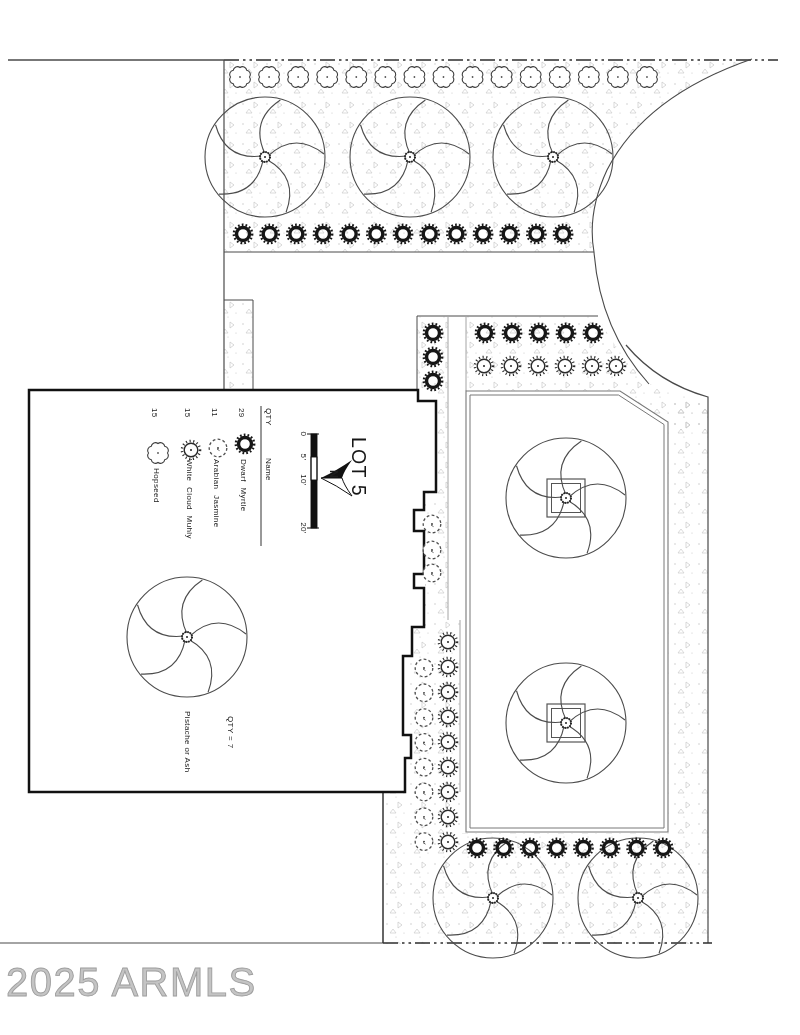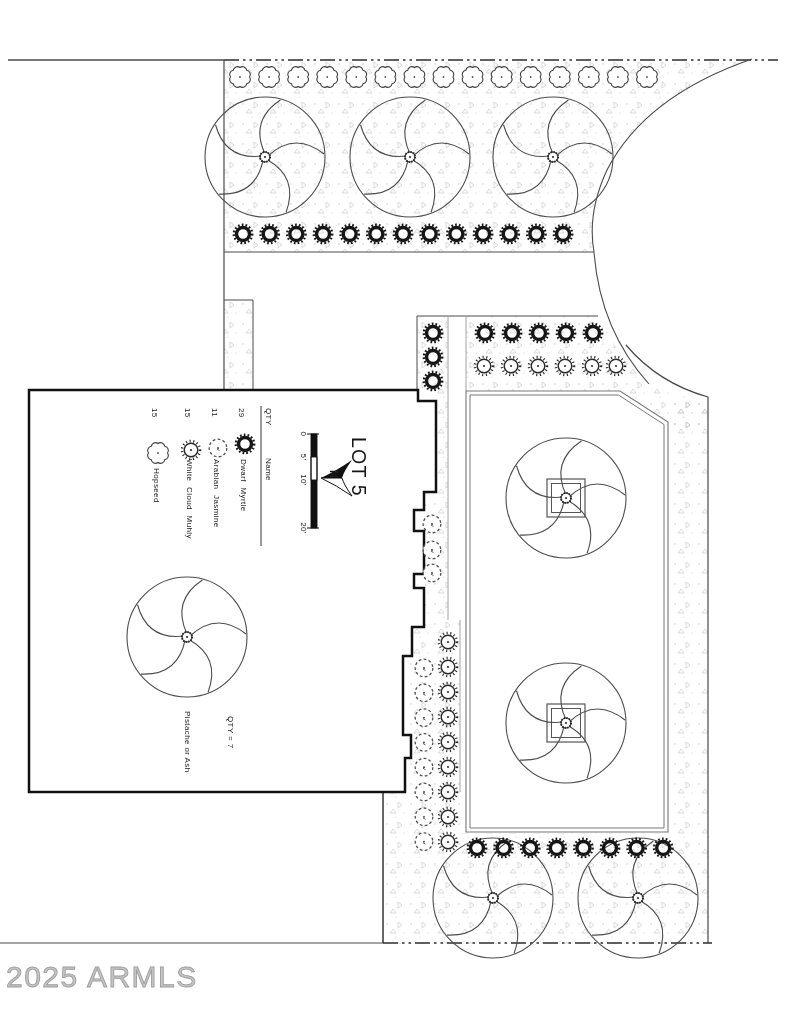--- a/index.html
+++ b/index.html
@@ -3,21 +3,21 @@
 <meta charset="utf-8">
 <style>
   html,body{margin:0;padding:0;background:#fff;}
   #page{position:relative;width:800px;height:1035px;background:#ffffff;overflow:hidden;
         font-family:"Liberation Sans",sans-serif;}
   svg{position:absolute;left:0;top:0;}
   text{font-family:"Liberation Sans",sans-serif;fill:#1c1c1c;}
   .t8{font-size:8px;letter-spacing:.4px;}
   .t8w{font-size:8px;letter-spacing:.4px;word-spacing:3px;}
   .lot{font-size:19.5px;letter-spacing:1.2px;fill:#161616;}
-  #watermark{position:absolute;left:6px;top:960px;font-size:30px;letter-spacing:1.5px;
+  #watermark{position:absolute;left:6px;top:960px;font-size:40px;letter-spacing:1.5px;
              color:#c4c4c4;-webkit-text-stroke:0.9px #9e9e9e;user-select:none;}
 </style>
 </head>
 <body>
 
 <div id="page">
 
 <svg width="800" height="1035" viewBox="0 0 800 1035">
   <defs>
     <pattern id="stip" width="24" height="20" patternUnits="userSpaceOnUse">

